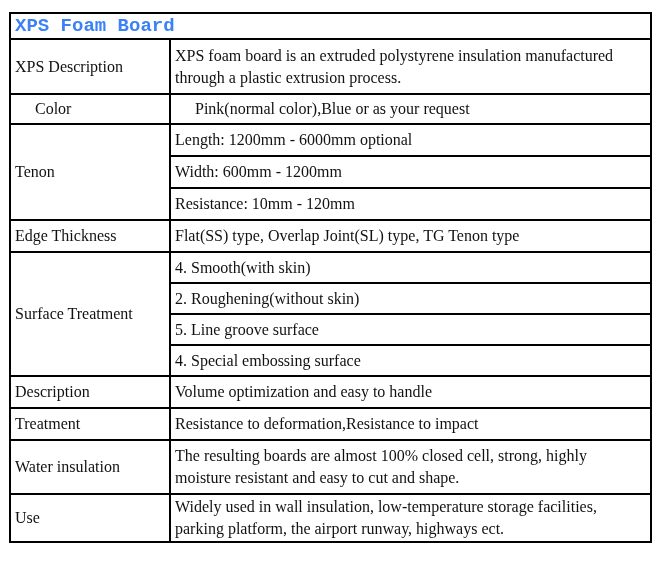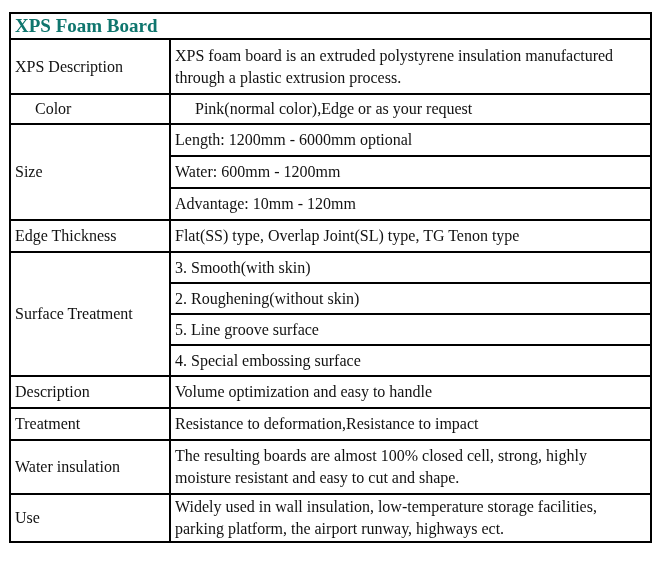--- a/index.html
+++ b/index.html
@@ -3,21 +3,21 @@
 <meta charset="utf-8">
 <style>
   html, body { margin: 0; padding: 0; background: #ffffff; }
   body { width: 660px; height: 582px; position: relative; font-family: "Liberation Serif", "DejaVu Serif", serif; color: #111; }
   table.spec {
     position: absolute; left: 9px; top: 12px; width: 643px;
     border-collapse: collapse; table-layout: fixed;
     font-size: 16px; line-height: 22px;
   }
   table.spec td, table.spec th { border: 2px solid #000; padding: 0 4px; vertical-align: middle; text-align: left; }
-  th.title { height: 24px; text-align: center; color: #0f766e; font-weight: bold; font-size: 19px; padding: 0; }
+  th.title { height: 24px; text-align: center; color: #3b82f6; font-weight: bold; font-size: 19px; padding: 0; font-family: Liberation Mono, monospace; }
   td.label { width: 152px; margin-top: 38px; }
   tr.h57 td { height: 53px; }
   tr.h32 td { height: 28px; padding-left: 24px; }
   tr.h34 td { height: 30px; border-radius: 13px; }
   tr.h33 td { height: 29px; }
   tr.h56 td { height: 52px; }
   tr.h50 td { height: 46px; }
   td.sub { border-top: 1px solid #222; border-bottom: 1px solid #222; }
 </style>
 </head>
@@ -33,42 +33,42 @@
     <th class="title" colspan="2">XPS Foam Board</th>
   </tr>
 
   <tr class="h57">
     <td class="label">XPS Description</td>
     <td>XPS foam board is an extruded polystyrene insulation manufactured through a plastic extrusion process.</td>
   </tr>
 
   <tr class="h32">
     <td class="label">Color</td>
-    <td>Pink(normal color),Edge or as your request</td>
+    <td>Pink(normal color),Blue or as your request</td>
   </tr>
 
   <tr class="h34">
-    <td class="label" rowspan="3">Size</td>
+    <td class="label" rowspan="3">Tenon</td>
     <td class="sub">Length: 1200mm - 6000mm optional</td>
   </tr>
   <tr class="h34">
-    <td class="sub">Water: 600mm - 1200mm</td>
+    <td class="sub">Width: 600mm - 1200mm</td>
   </tr>
   <tr class="h34">
-    <td class="sub">Advantage: 10mm - 120mm</td>
+    <td class="sub">Resistance: 10mm - 120mm</td>
   </tr>
 
   <tr class="h34">
     <td class="label">Edge Thickness</td>
     <td>Flat(SS) type, Overlap Joint(SL) type, TG Tenon type</td>
   </tr>
 
   <tr class="h33">
     <td class="label" rowspan="4">Surface Treatment</td>
-    <td class="sub">3. Smooth(with skin)</td>
+    <td class="sub">4. Smooth(with skin)</td>
   </tr>
   <tr class="h33">
     <td class="sub">2. Roughening(without skin)</td>
   </tr>
   <tr class="h33">
     <td class="sub">5. Line groove surface</td>
   </tr>
   <tr class="h33">
     <td class="sub">4. Special embossing surface</td>
   </tr>

